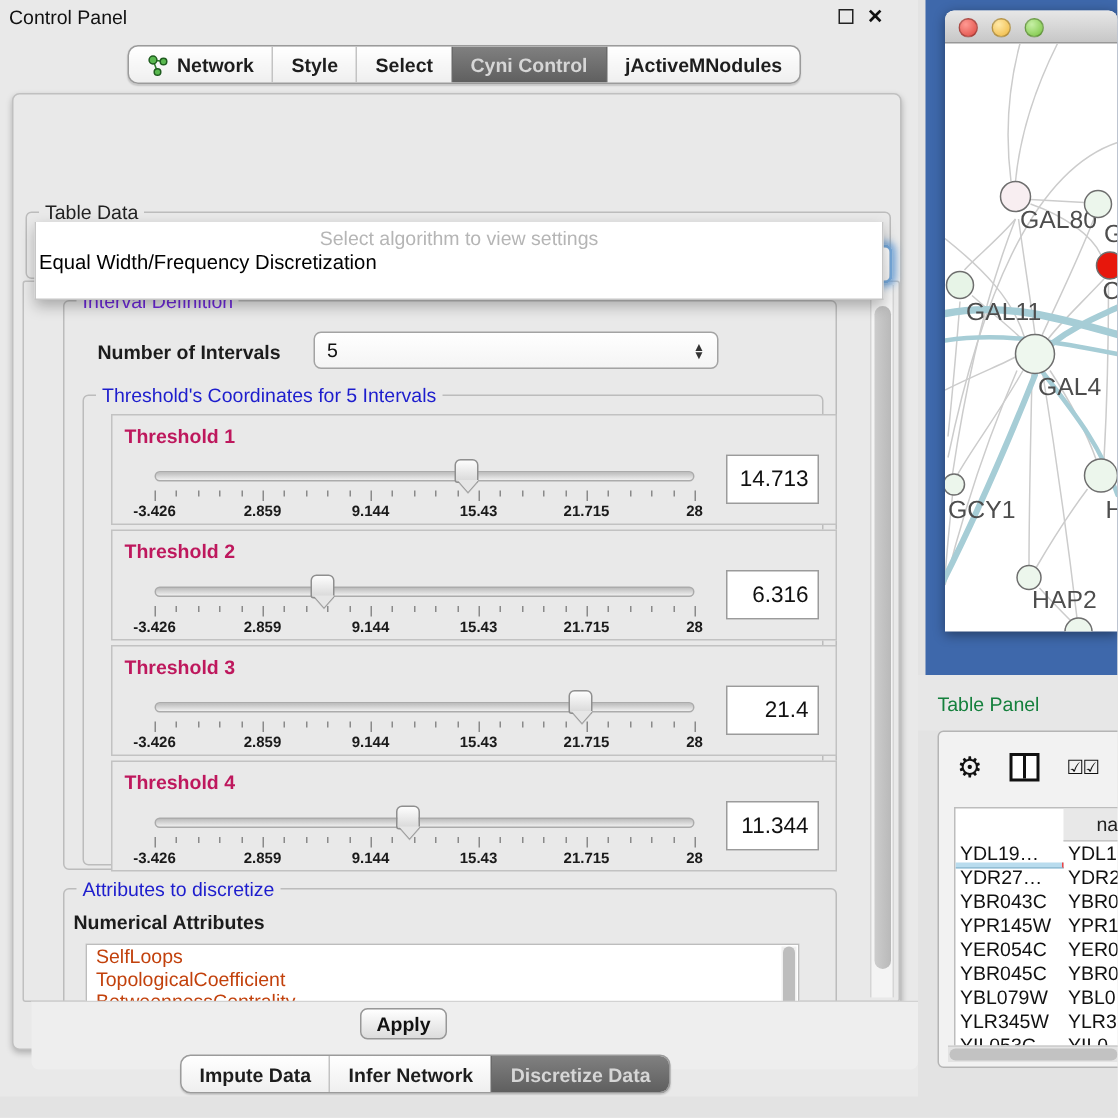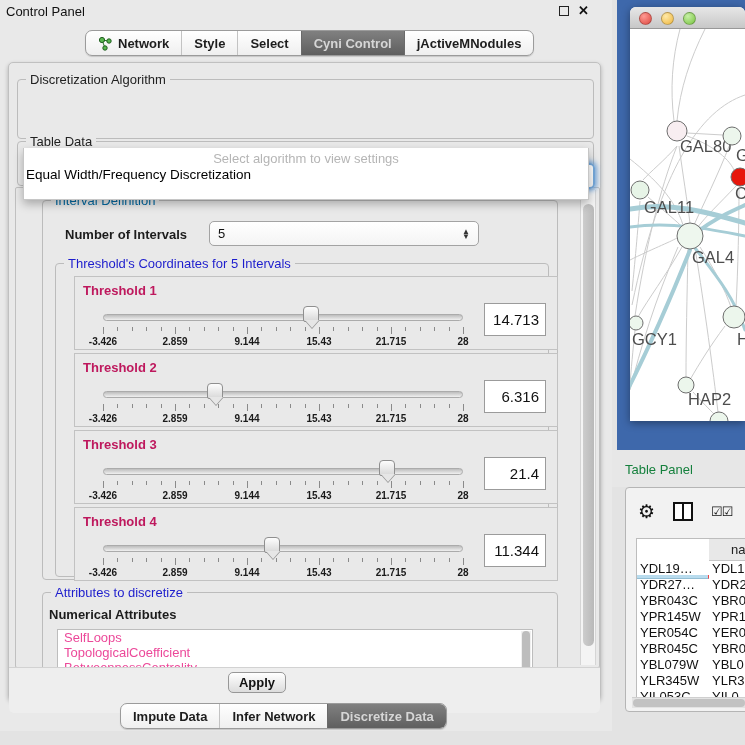--- a/index.html
+++ b/index.html
@@ -21,21 +21,21 @@
   .seg.sel { background:linear-gradient(#808080,#5f5f5f); color:#d6d6d6; border-left:1px solid #6a6a6a; }
   .seg.sel + .seg { border-left:1px solid #6a6a6a; }
   #top-tabs { left:85px; top:30px; }
   #bottom-tabs { left:120px; top:703px; }
 
   
   #outer-panel { left:8px; top:62px; width:593px; height:638px; background:#e9e9e9; border:1px solid #c0c0c0; border-radius:5px; box-shadow:0 2px 4px rgba(0,0,0,.25); }
 
   .groupbox { position:absolute; border:1px solid #bcbcbc; border-radius:4px; }
   .group-label { position:absolute; top:-8px; left:8px; background:#e9e9e9; padding:0 4px; font-size:13px; }
-  .lbl-green { color:#0369a1; }
+  .lbl-green { color:#6d28d9; }
   .lbl-blue { color:#1d1dcd; }
   .lbl-dark { color:#222; }
 
   .combo { position:absolute; background:linear-gradient(#ffffff,#f4f4f4); border:1px solid #a3a3a3; border-radius:5px; display:flex; align-items:center; padding:0 8px; font-size:13px; color:#111; }
   .combo .stepper { margin-left:auto; display:flex; flex-direction:column; align-items:center; line-height:5px; font-size:8px; color:#333; }
 
   
   #algo-popup { left:14px; top:85px; width:566px; height:52px; background:#ffffff; border:1px solid #c6c6c6; border-top:none; box-shadow:0 4px 9px rgba(0,0,0,.28); z-index:30; }
   #algo-placeholder { width:100%; text-align:center; color:#b5b5b5; font-size:13px; padding-top:3px; }
   .algo-option { font-size:13.5px; color:#000; padding:1px 2px 1px 2px; }
@@ -57,26 +57,26 @@
   .slider .track { position:absolute; left:0; top:9px; width:100%; height:7px; border:1px solid #ababab; border-radius:4px; background:linear-gradient(#bdbdbd,#f0f0f0); }
   .slider .handle { position:absolute; top:1px; width:16px; height:16px; margin-left:-8px; background:linear-gradient(#fdfdfd,#d8d8d8); border:1px solid #8f8f8f; border-radius:4px 4px 2px 2px; z-index:2; }
   .slider .handle::after { content:""; position:absolute; left:1px; top:13px; border-left:7px solid transparent; border-right:7px solid transparent; border-top:8px solid #e6e6e6; filter:drop-shadow(0 1px 0 #8f8f8f); }
   .slider .tick { position:absolute; top:22px; width:1px; background:#8a8a8a; }
   .slider .tick.minor { height:4px; }
   .slider .tick.major { height:7px; }
   .slider .tick-label { position:absolute; top:31px; transform:translateX(-50%); font-size:10px; font-weight:bold; color:#1a1a1a; white-space:nowrap; }
 
   
   #attr-list { position:absolute; left:14px; top:36px; width:476px; height:44px; background:#fff; border:1px solid #bdbdbd; overflow:hidden; }
-  .attr-item { font-size:13px; color:#ec4899; padding:0 0 0 6px; line-height:15px; }
+  .attr-item { font-size:13px; color:#c2410c; padding:0 0 0 6px; line-height:15px; }
   #attr-scrollbar { position:absolute; right:1px; top:1px; width:10px; height:42px; background:#f0f0f0; }
   #attr-scroll-thumb { position:absolute; left:1px; top:0; width:8px; height:42px; background:#bdbdbd; border-radius:4px; }
 
   
-  #apply-strip { left:0px; top:604px; width:591px; height:46px; background:#eeeeee; border-top:1px solid #d2d2d2; border-radius:0 0 5px 5px; }
+  #apply-strip { left:12px; top:604px; width:591px; height:46px; background:#eeeeee; border-top:1px solid #d2d2d2; border-radius:0 0 5px 5px; }
   #apply-btn { left:219px; top:4px; width:58px; height:21px; background:linear-gradient(#ffffff,#dcdcdc); border:1px solid #979797; border-radius:5px; text-align:center; font-size:13px; font-weight:bold; color:#111; padding-top:2px; }
 
   
   #net-frame { left:617px; top:0; width:128px; height:450px; background:#3e68ab; }
   #net-window { left:13px; top:7px; width:115px; height:414px; background:#fff; border-radius:6px 6px 0 0; box-shadow:0 2px 8px rgba(0,0,0,.4); overflow:hidden; }
   #net-titlebar { left:0; top:0; width:100%; height:22px; background:linear-gradient(#e7e7e7,#c7c7c7); border-bottom:1px solid #989898; }
   .traffic { position:absolute; top:5px; width:13px; height:13px; border-radius:50%; border:1px solid rgba(0,0,0,.25); }
   #tl-red { left:9px; background:radial-gradient(circle at 35% 30%, #ff9a93, #dd4840); }
   #tl-yellow { left:31px; background:radial-gradient(circle at 35% 30%, #ffe9a8, #efb73e); }
   #tl-green { left:53px; background:radial-gradient(circle at 35% 30%, #c7f0a6, #77c33f); }
@@ -136,23 +136,20 @@
     <div class="seg sel">
         <span>Cyni Control</span>
       </div>
     <div class="seg">
         <span>jActiveMNodules</span>
       </div>
   </div>
 
   <div id="outer-panel" class="abs">
 
-    <div class="groupbox" style="left:8px; top:16px; width:577px; height:60px;">
-      <span class="group-label lbl-dark">Discretization Algorithm</span>
-    </div>
 
     <div id="algo-combo" class="abs combo">
       <span class="stepper">▲<br>▼</span>
     </div>
 
     <div id="algo-popup" class="abs">
       <div id="algo-placeholder">Select algorithm to view settings</div>
       <div class="algo-option">Equal Width/Frequency Discretization</div>
     </div>
 

